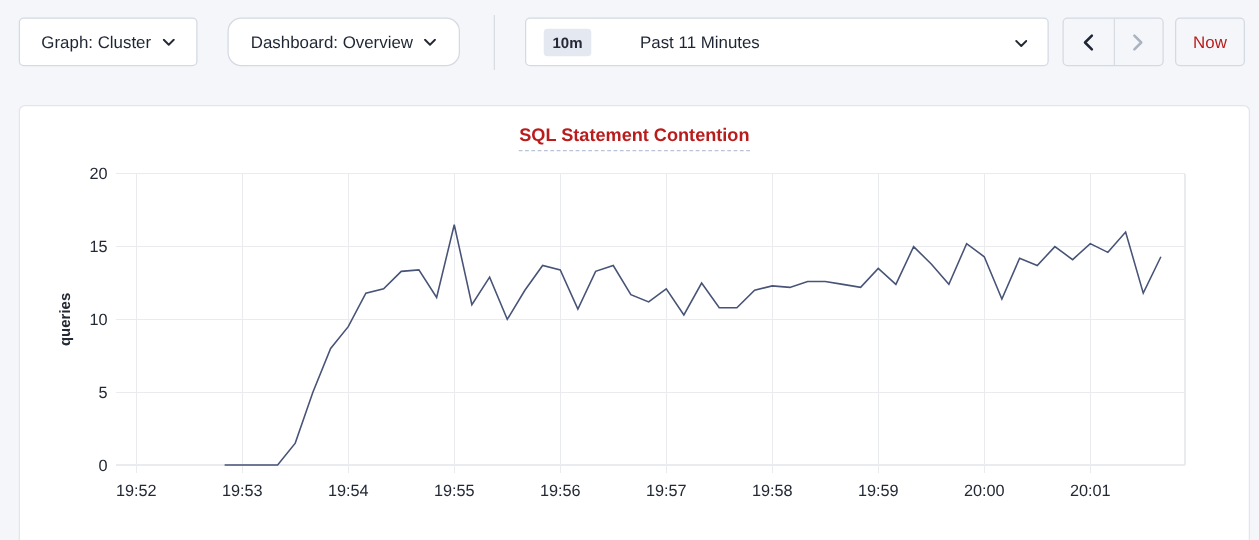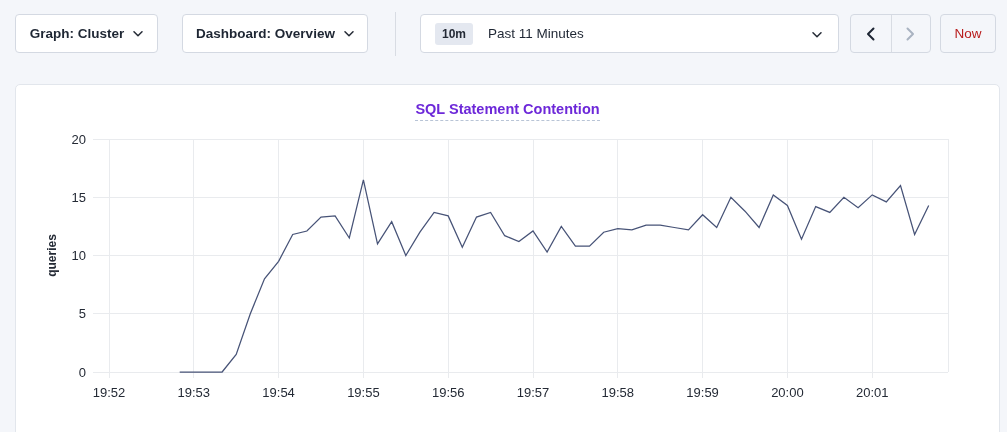--- a/index.html
+++ b/index.html
@@ -8,25 +8,25 @@
     background: #f4f6fa;
     font-family: "Liberation Sans", "DejaVu Sans", sans-serif;
     color: #1e2633;
   }
   
   .toolbar { position: absolute; left: 0; top: 0; width: 1007px; height: 70px; }
   .ctl {
     position: absolute; top: 14px; height: 39px;
     background: #ffffff; border: 1px solid #d4d9e2; border-radius: 4px;
     display: flex; align-items: center; justify-content: center;
-    font-size: 13.5px; color: #1e2633; cursor: pointer;
+    font-size: 13.5px; color: #1e2633; cursor: pointer; gap: 24px;
   }
-  .dd { gap: 9px; font-weight: bold; }
+  .dd { gap: 9px; }
   .dd-graph { left: 15px; width: 143px; }
-  .dd-dashboard { left: 182px; width: 186px; }
+  .dd-dashboard { left: 182px; width: 186px; border-radius: 11px; }
   .chev { width: 10px; height: 6px; display: block; }
   .vdivider {
     position: absolute; left: 395px; top: 12px; width: 1px; height: 44px;
     background: #d8dce3;
   }
   .timesel {
     left: 420px; width: 419px; justify-content: flex-start; padding: 0 14px;
   }
   .time-badge {
     background: #e4e8f0; color: #242a35; font-weight: bold; font-size: 12px;
@@ -47,21 +47,21 @@
     left: 940px; width: 56px; background: transparent;
     color: #b91c1c; font-size: 13.5px;
   }
   
   .card {
     position: absolute; left: 15px; top: 84px; width: 985px; height: 360px;
     background: #ffffff; border: 1px solid #e2e6ec; border-radius: 5px;
   }
   .card-title-row { position: absolute; left: 0; top: 15px; width: 100%; text-align: center; }
   .card-title {
-    display: inline-block; font-size: 14.5px; font-weight: bold; color: #6d28d9;
+    display: inline-block; font-size: 14.5px; font-weight: bold; color: #b91c1c;
     border-bottom: 1.5px dashed #b8c4d6; padding-bottom: 3px; cursor: help;
   }
   .chart-svg { position: absolute; left: 0; top: 0; width: 985px; height: 348px; }
   .gridline { stroke: #e9ebee; stroke-width: 1; shape-rendering: crispEdges; }
   .tick-label { font-size: 13px; fill: #242a35; }
   .axis-unit { font-size: 12px; font-weight: bold; fill: #242a35; }
   .series-line { fill: none; stroke-width: 1.25; }
 </style>
 </head>
 <body>

